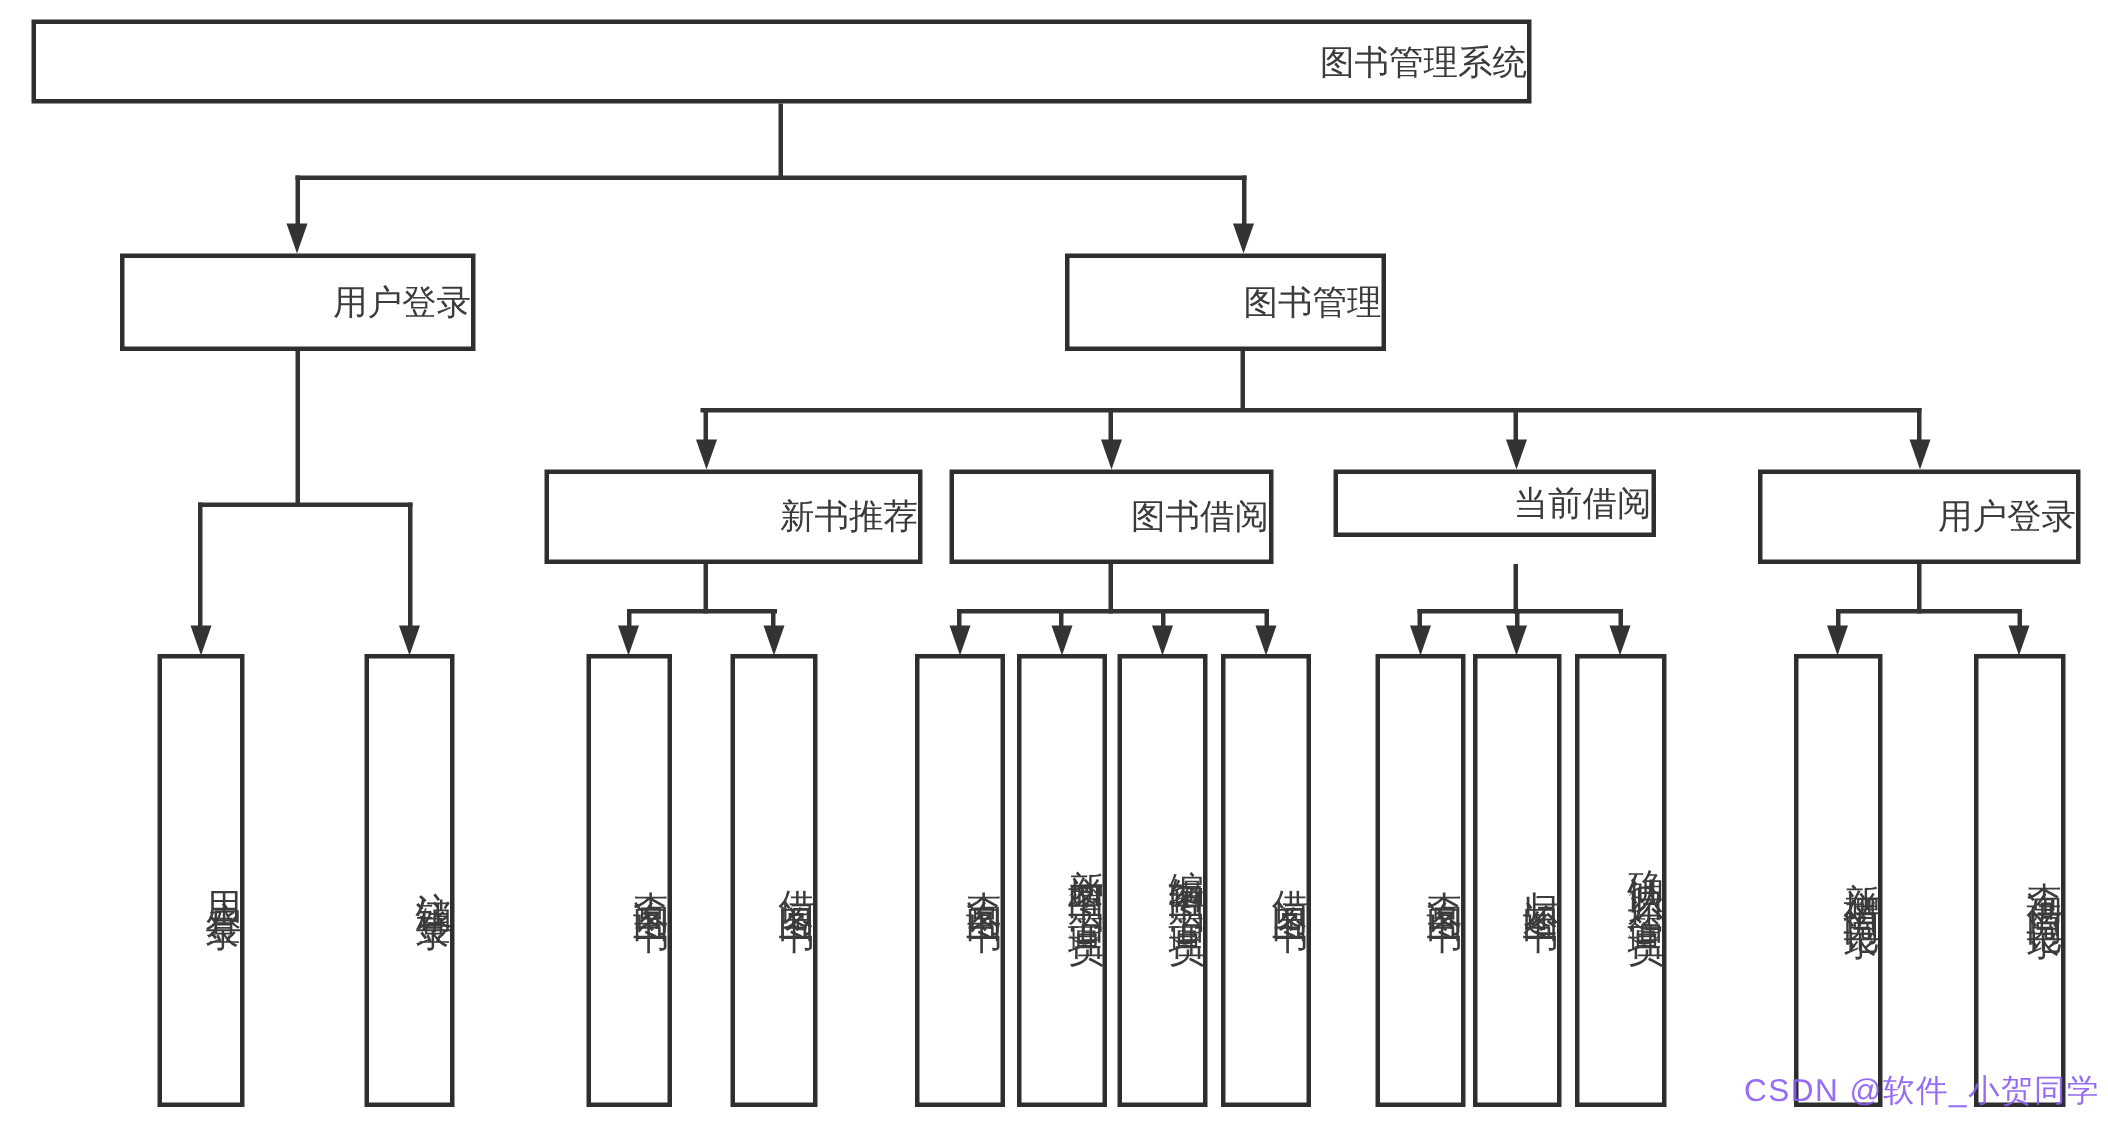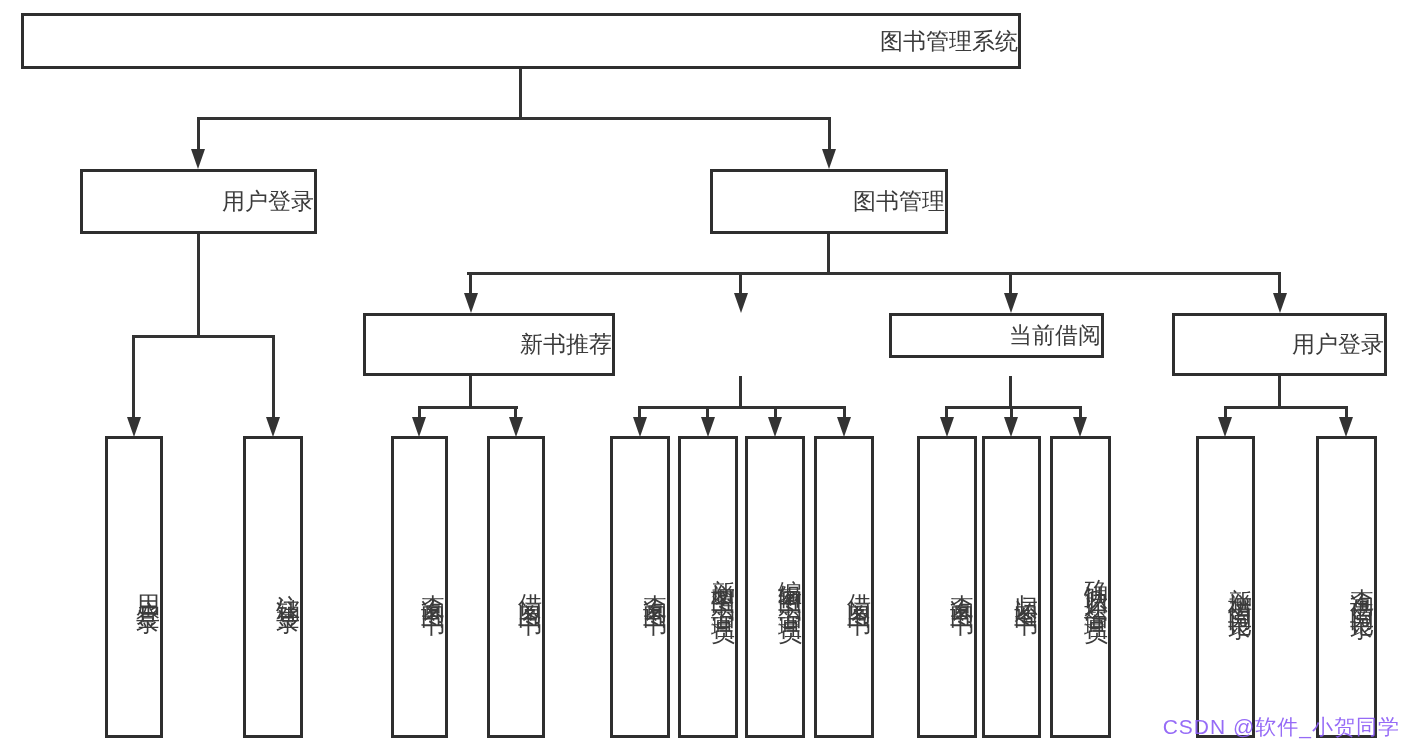--- a/index.html
+++ b/index.html
@@ -44,21 +44,21 @@
   <div class="vline" style="left:519px;top:69px;width:3px;height:50px"></div>
   <div class="hline" style="left:197px;top:117px;width:634px;height:3px"></div>
   <div class="vline" style="left:197px;top:117px;width:3px;height:35px"></div>
   <div class="arrow" style="left:191px;top:149px"></div>
   <div class="vline" style="left:828px;top:117px;width:3px;height:35px"></div>
   <div class="arrow" style="left:822px;top:149px"></div>
 
   <div class="box" style="left:80px;top:169px;width:237px;height:65px">
     <span>用户登录</span>
   </div>
-  <div class="box" style="left:710px;top:169px;width:238px;height:65px">
+  <div class="box" style="left:710px;top:169px;width:214px;height:65px">
     <span>图书管理</span>
   </div>
 
   <div class="vline" style="left:197px;top:234px;width:3px;height:103px"></div>
   <div class="hline" style="left:132px;top:335px;width:143px;height:3px"></div>
   <div class="vline" style="left:132px;top:335px;width:3px;height:86px"></div>
   <div class="arrow" style="left:127px;top:417px"></div>
   <div class="vline" style="left:272px;top:335px;width:3px;height:86px"></div>
   <div class="arrow" style="left:266px;top:417px"></div>
 
@@ -68,20 +68,23 @@
   <div class="arrow" style="left:464px;top:293px"></div>
   <div class="vline" style="left:739px;top:272px;width:3px;height:26px"></div>
   <div class="arrow" style="left:734px;top:293px"></div>
   <div class="vline" style="left:1009px;top:272px;width:3px;height:26px"></div>
   <div class="arrow" style="left:1004px;top:293px"></div>
   <div class="vline" style="left:1278px;top:272px;width:3px;height:26px"></div>
   <div class="arrow" style="left:1273px;top:293px"></div>
 
   <div class="box" style="left:363px;top:313px;width:252px;height:63px">
     <span>新书推荐</span>
+  </div>
+  <div class="box" style="left:633px;top:313px;width:216px;height:63px">
+    <span>图书借阅</span>
   </div>
   <div class="box" style="left:889px;top:313px;width:215px;height:45px">
     <span>当前借阅</span>
   </div>
   <div class="box" style="left:1172px;top:313px;width:215px;height:63px">
     <span>用户登录</span>
   </div>
 
   <div class="vline" style="left:469px;top:376px;width:3px;height:33px"></div>
   <div class="hline" style="left:418px;top:406px;width:100px;height:3px"></div>

